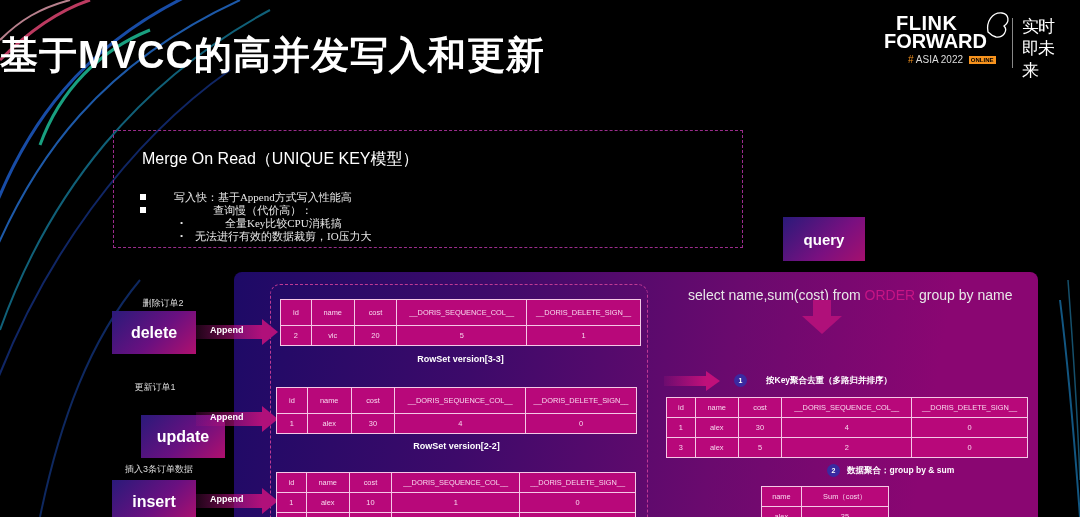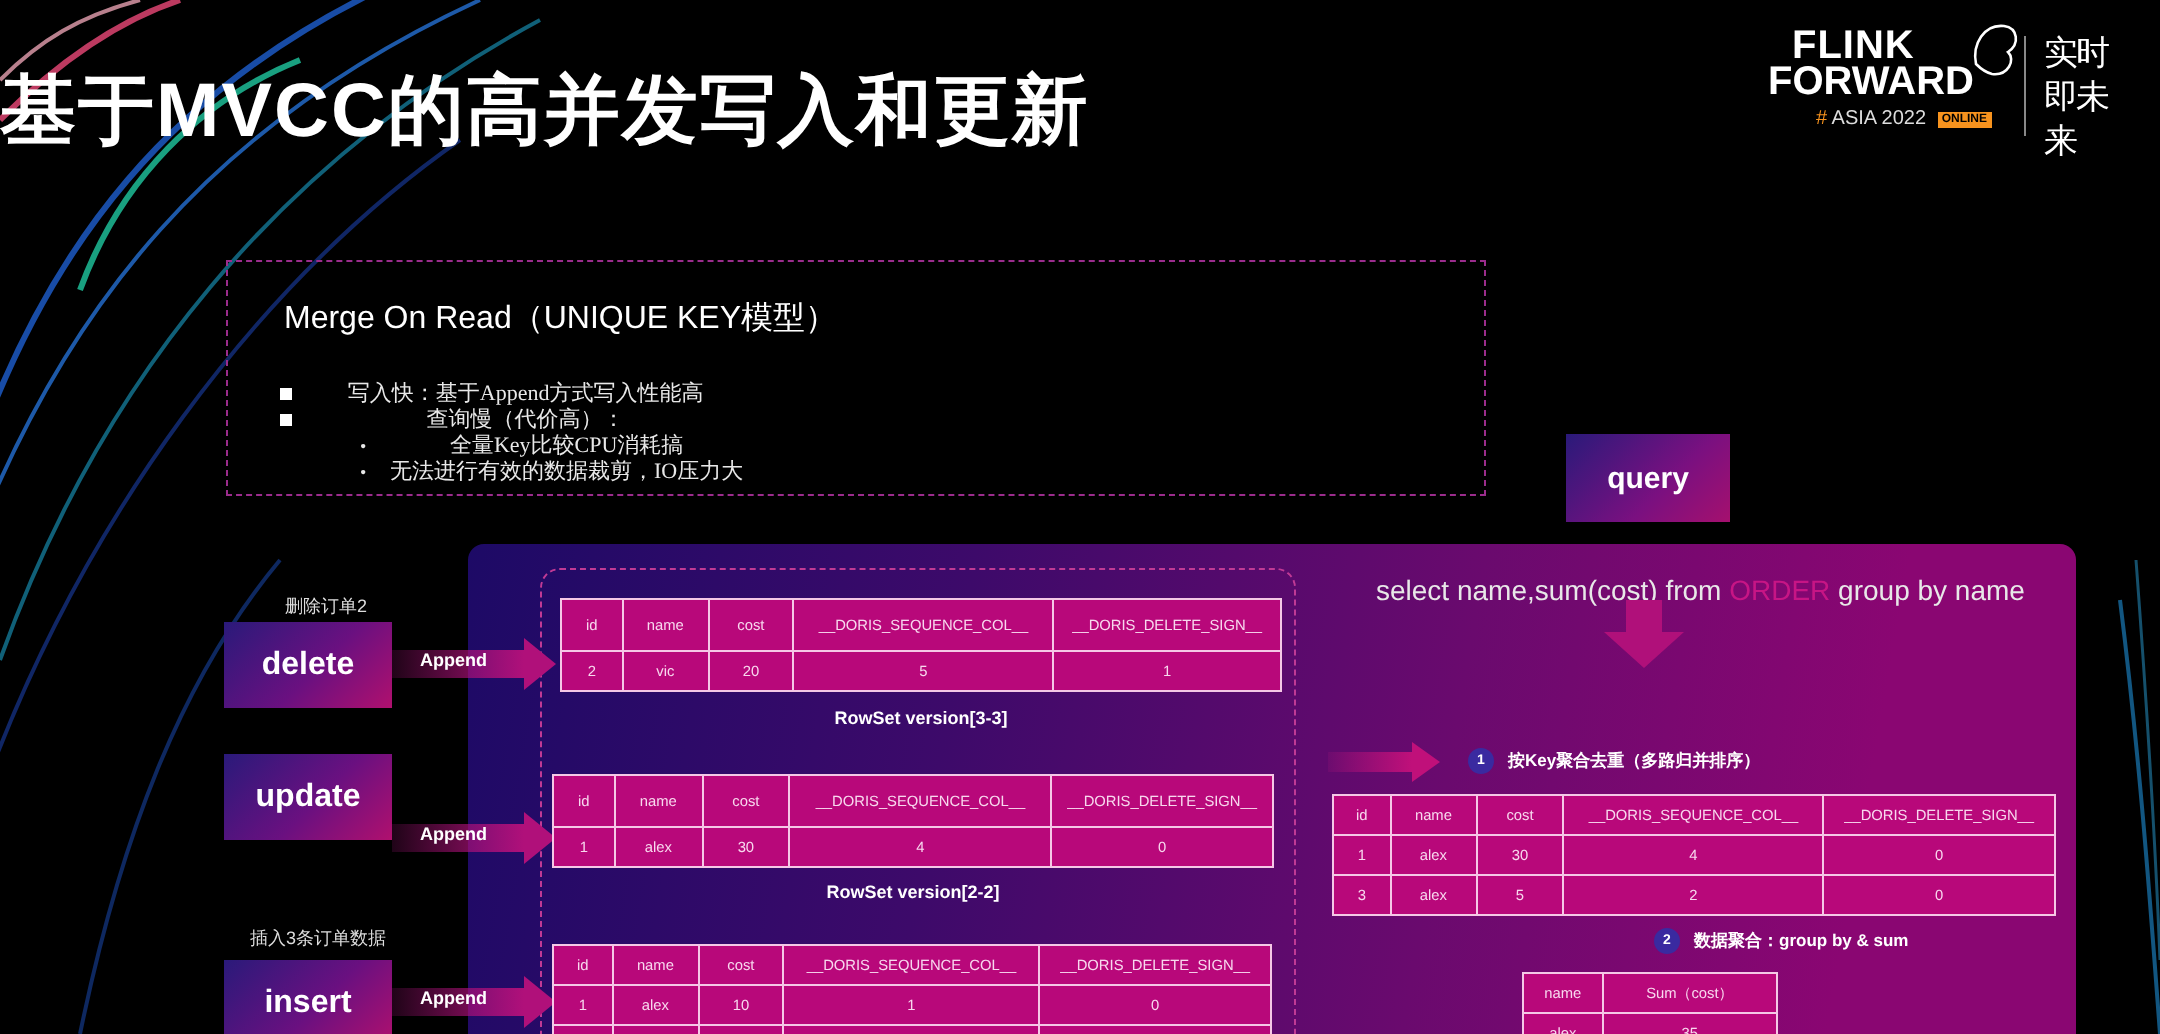--- a/index.html
+++ b/index.html
@@ -109,21 +109,21 @@
 
 <div class="op-label" style="left:108px; top:297px;">删除订单2</div>
 <div class="op-btn" style="top:311px;">delete</div>
 <div class="append-arrow" style="top:319px;">
   <div class="shaft"></div>
   <div class="head"></div>
   <div class="lbl">Append</div>
 </div>
 
 <div class="op-label" style="left:100px; top:381px;">更新订单1</div>
-<div class="op-btn" style="top:377px;">update</div>
+<div class="op-btn" style="top:415px;margin-left:29px;">update</div>
 <div class="append-arrow" style="top:406px;">
   <div class="shaft"></div>
   <div class="head"></div>
   <div class="lbl">Append</div>
 </div>
 
 <div class="op-label" style="left:104px; top:463px;">插入3条订单数据</div>
 <div class="op-btn" style="top:480px;">insert</div>
 <div class="append-arrow" style="top:488px;">
   <div class="shaft"></div>
@@ -223,21 +223,21 @@
 </div>
 <div class="down-arrow">
   <div class="shaft"></div>
   <div class="head"></div>
 </div>
 
 <div class="right-arrow">
   <div class="shaft"></div>
   <div class="head"></div>
 </div>
-<div class="step" style="left:734px; top:374px;">
+<div class="step" style="left:734px; top:374px;gap:12px;">
   <span class="num">1</span>
   <span>按Key聚合去重（多路归并排序）</span>
 </div>
 
 <table class="dt" style="left:666px; top:397px; width:362px;">
   <colgroup>
       <col style="width:29px">
       <col style="width:43px">
       <col style="width:44px">
       <col style="width:130px">

